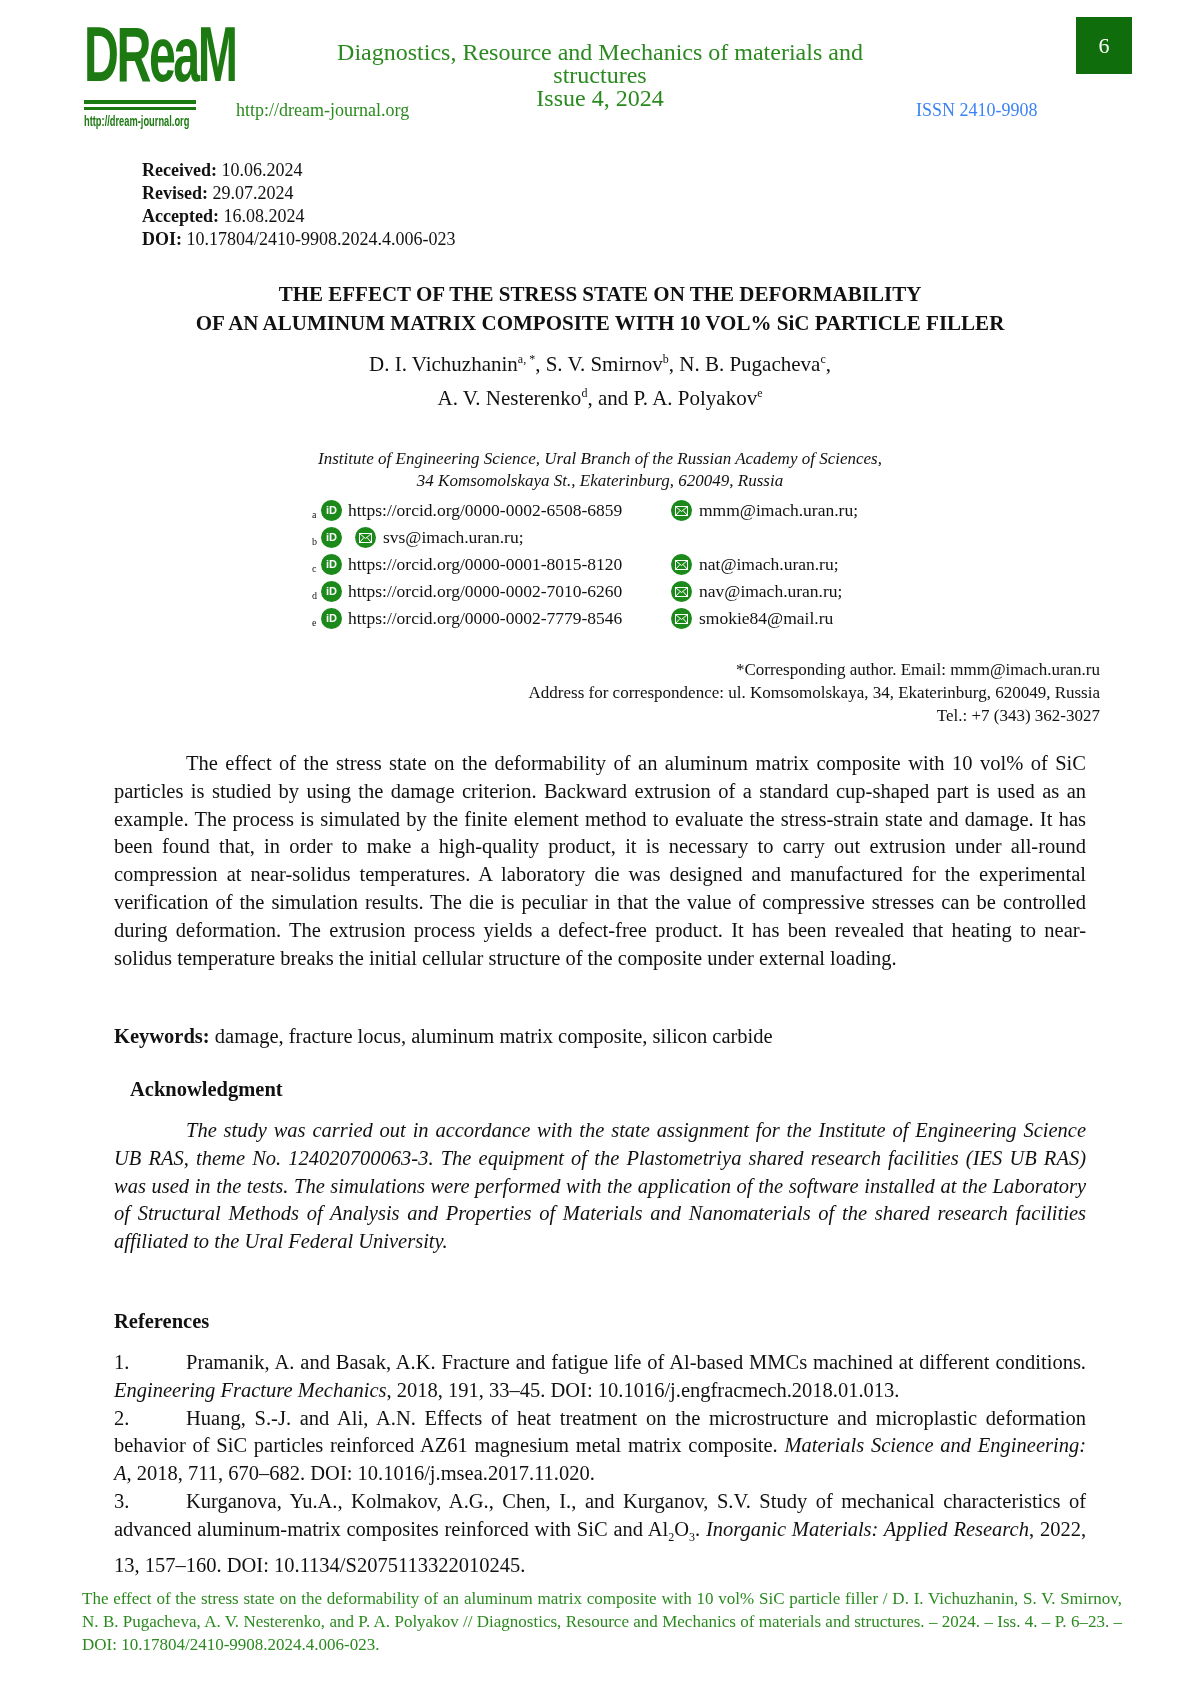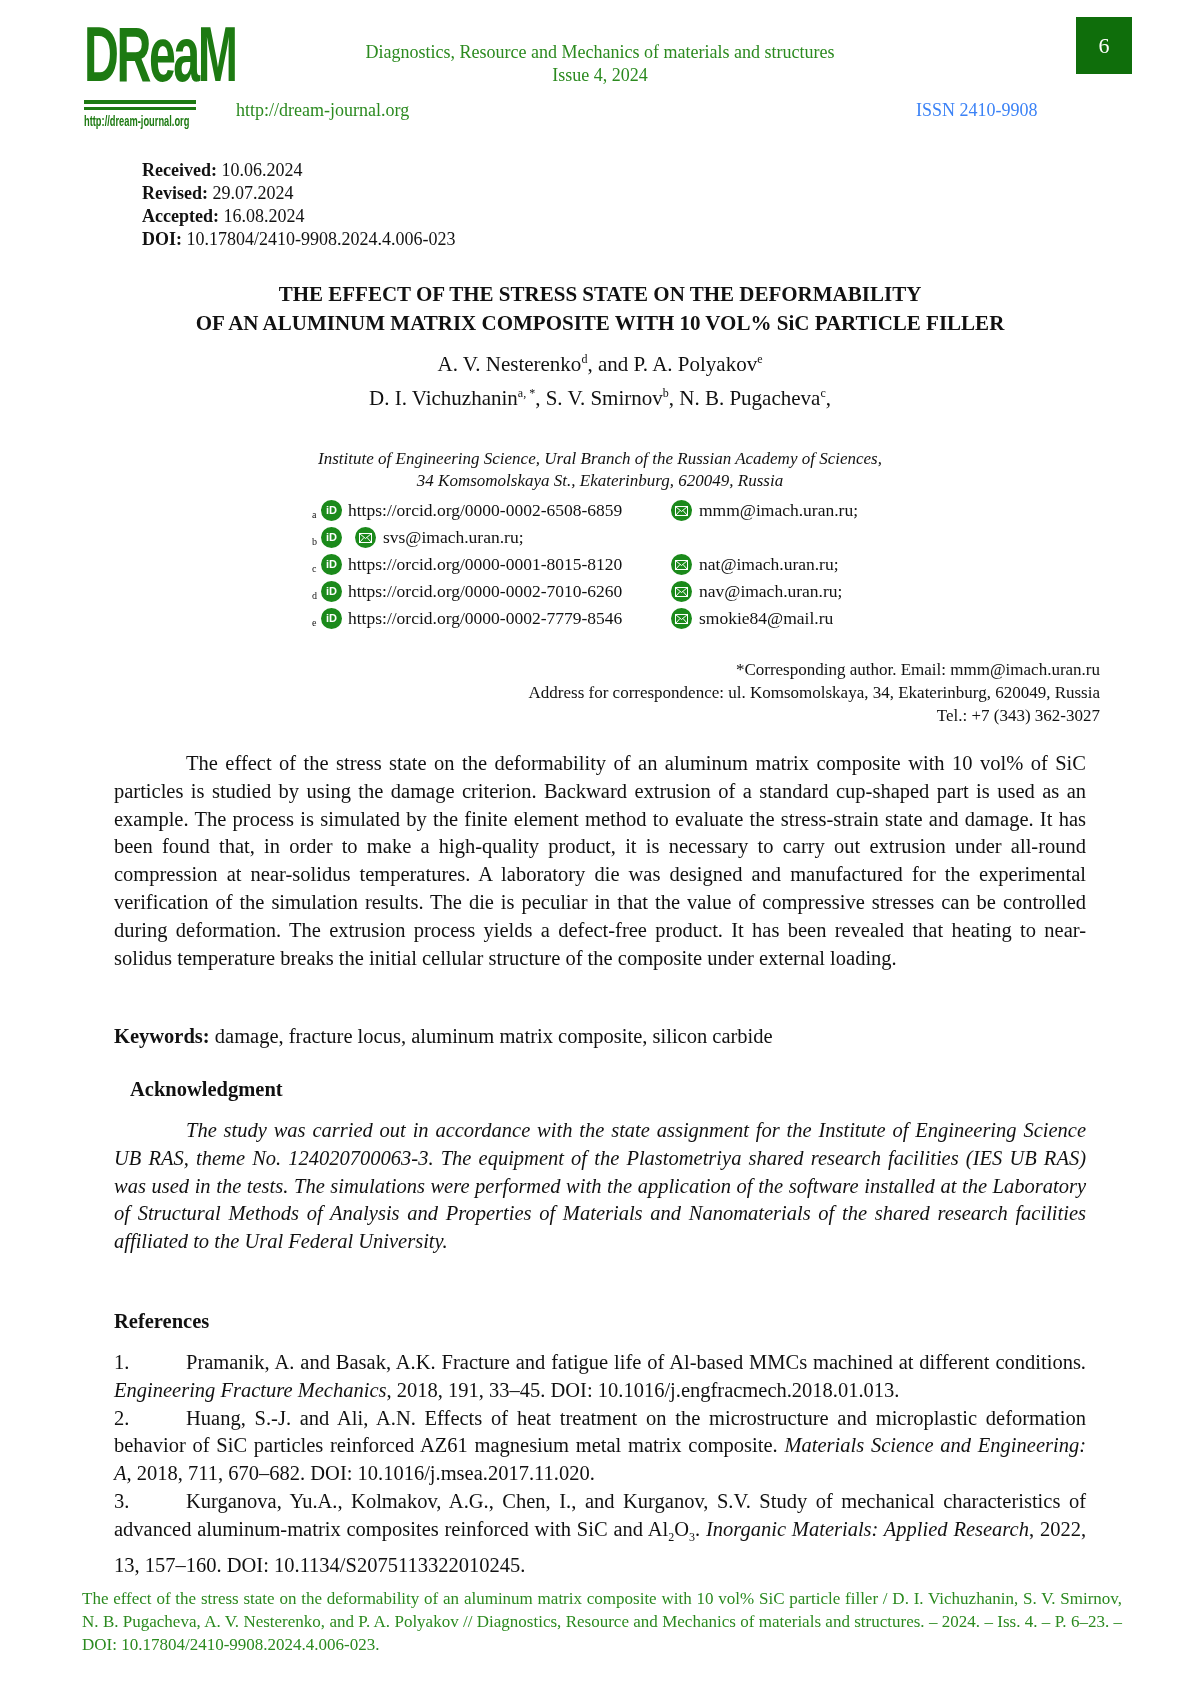--- a/index.html
+++ b/index.html
@@ -12,21 +12,21 @@
                 color: #1d7a12; font-family: "Liberation Sans", "DejaVu Sans", sans-serif;
                 font-weight: bold; font-size: 78px; line-height: 80px; letter-spacing: -4px;
                 transform: scaleX(0.62); transform-origin: left top; white-space: nowrap; }
   .logo .rule1 { position: absolute; left: 0; top: 86px; width: 112px; height: 4px; background: #1d7a12; }
   .logo .rule2 { position: absolute; left: 0; top: 93px; width: 112px; height: 3px; background: #1d7a12; }
   .logo .url { position: absolute; left: 0; top: 98px; width: 180px; font-family: "Liberation Sans", "DejaVu Sans", sans-serif;
                font-weight: bold; font-size: 15px; color: #1d7a12; transform: scaleX(0.62);
                transform-origin: left top; white-space: nowrap; }
 
   .journal-title { position: absolute; left: 300px; top: 41px; width: 600px; text-align: center;
-                   color: #2b8a1f; font-size: 18px; line-height: 23px; }
+                   color: #2b8a1f; font-size: 24px; line-height: 23px; }
   .journal-url { position: absolute; left: 236px; top: 100px; color: #2b8a1f; font-size: 18px; }
   .issn { position: absolute; left: 916px; top: 100px; color: #3b82f6; font-size: 18px; }
   .page-num { position: absolute; left: 1076px; top: 17px; width: 56px; height: 57px; background: #0f6e0b;
               color: #fff; font-size: 22px; text-align: center; line-height: 57px; }
 
   
   .dates { position: absolute; left: 114px; top: 159px; font-size: 18px; line-height: 23px; }
   .dates b { font-weight: bold; margin-left: 28px; }
 
   
@@ -100,24 +100,24 @@
   <div><b>DOI:</b> <span>10.17804/2410-9908.2024.4.006-023</span></div>
 </div>
 
 <div class="title">
   <div>THE EFFECT OF THE STRESS STATE ON THE DEFORMABILITY</div>
   <div>OF AN ALUMINUM MATRIX COMPOSITE WITH 10 VOL% SiC PARTICLE FILLER</div>
 </div>
 
 <div class="authors">
   <div>
+    <span>D. I. Vichuzhanin</span><sup>a, *</sup><span>, </span><span>S. V. Smirnov</span><sup>b</sup><span>, </span><span>N. B. Pugacheva</span><sup>c</sup><span>,</span>
+  </div>
+  <div>
     <span>A. V. Nesterenko</span><sup>d</sup><span>, and </span><span>P. A. Polyakov</span><sup>e</sup>
-  </div>
-  <div>
-    <span>D. I. Vichuzhanin</span><sup>a, *</sup><span>, </span><span>S. V. Smirnov</span><sup>b</sup><span>, </span><span>N. B. Pugacheva</span><sup>c</sup><span>,</span>
   </div>
 </div>
 
 <div class="affil">
   <div>Institute of Engineering Science, Ural Branch of the Russian Academy of Sciences,</div>
   <div>34 Komsomolskaya St., Ekaterinburg, 620049, Russia</div>
 </div>
 
 <div class="orcid-list" id="contacts">
     <div class="orcid-row">

